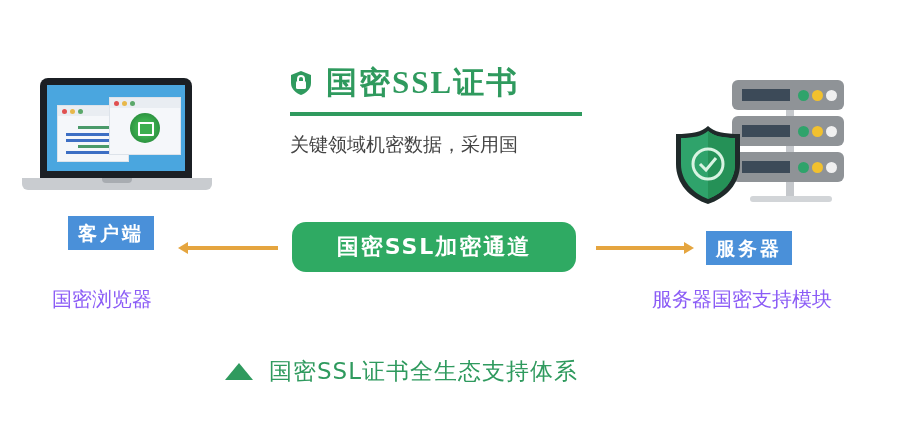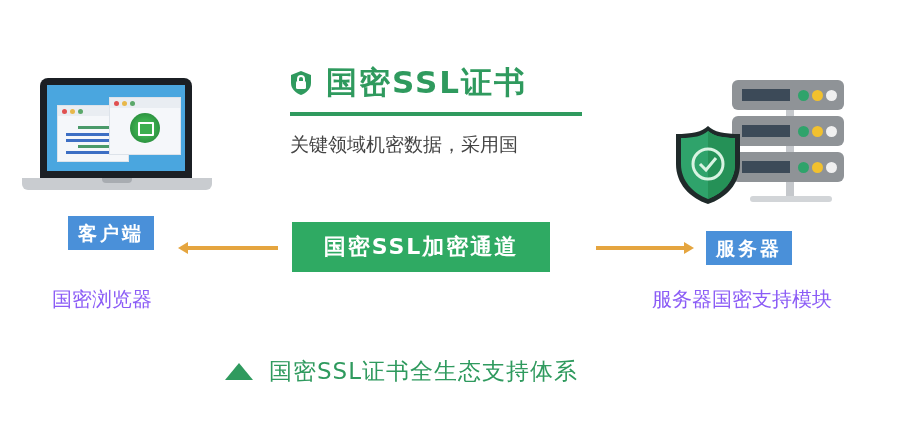--- a/index.html
+++ b/index.html
@@ -2,21 +2,21 @@
 <html><head>
 <meta charset="utf-8">
 <style>
   html, body { margin:0; padding:0; }
   body { width:900px; height:438px; background:#ffffff; position:relative; overflow:hidden;
          font-family:"DejaVu Sans", "Liberation Sans", sans-serif; }
   .abs { position:absolute; }
 
   
   .title-wrap { left:290px; top:60px; width:292px; }
-  .title { display:flex; align-items:center; color:#2f9a5e; font-size:31px; font-weight:bold; letter-spacing:2px; height:46px; }
+  .title { display:flex; align-items:center; color:#2f9a5e; font-size:31px; font-weight:bold; letter-spacing:2px; height:46px;font-family:Liberation Serif, serif; }
   .title .shield { width:22px; height:26px; margin-right:14px; }
   .title-line { height:4px; background:#2f9a5e; margin-top:6px; width:292px; }
   .desc { left:290px; top:128px; width:300px; color:#444; font-size:19px; line-height:33px; }
 
   
   .laptop { left:22px; top:78px; width:190px; height:112px; }
   .screen { position:absolute; left:18px; top:0; width:152px; height:100px; background:#1b1f24; border-radius:8px 8px 0 0; }
   .screen-inner { position:absolute; left:7px; top:7px; width:138px; height:86px; background:#4aa6df; }
   .win { position:absolute; background:#f5f7fa; border:1px solid #dde3ea; }
   .win .bar { height:10px; background:#e9edf2; position:relative; }
@@ -25,22 +25,22 @@
   .notch { position:absolute; left:80px; top:100px; width:30px; height:5px; background:#a8acb1; border-radius:0 0 4px 4px; }
 
   
   .server { left:662px; top:72px; width:200px; height:150px; }
   .rack { position:absolute; left:70px; width:112px; height:30px; background:#8f9397; border-radius:6px; }
   .rack .slot { position:absolute; left:10px; top:9px; width:48px; height:12px; background:#3c4a58; }
   .rack .led { position:absolute; top:10px; width:11px; height:11px; border-radius:50%; }
 
   
   .tag { background:#4a90d9; color:#fff; font-weight:bold; font-size:19px; padding:0 10px; height:34px; line-height:34px; letter-spacing:3px; }
-  .channel { left:292px; top:222px; width:258px; height:50px; background:#2faa63; color:#fff; font-size:22px; font-weight:bold;
-             line-height:50px; text-align:center; letter-spacing:2px; border-radius:0; }
+  .channel { left:292px; top:222px; width:284px; height:50px; background:#2faa63; color:#fff; font-size:22px; font-weight:bold;
+             line-height:50px; text-align:center; letter-spacing:2px; border-radius:14px; }
   .arrow-line { height:4px; background:#e5a53f; }
   .sub { color:#8b5cf6; font-size:20px; }
 
   .footer { left:225px; top:356px; display:flex; align-items:center; color:#2f9a5e; font-size:23px; font-weight:normal; letter-spacing:1px; }
   .tri { width:0; height:0; border-left:14px solid transparent; border-right:14px solid transparent; border-bottom:17px solid #2f9a5e; margin-right:16px; }
 </style>
 </head>
 <body>
 
 <div class="abs title-wrap">

